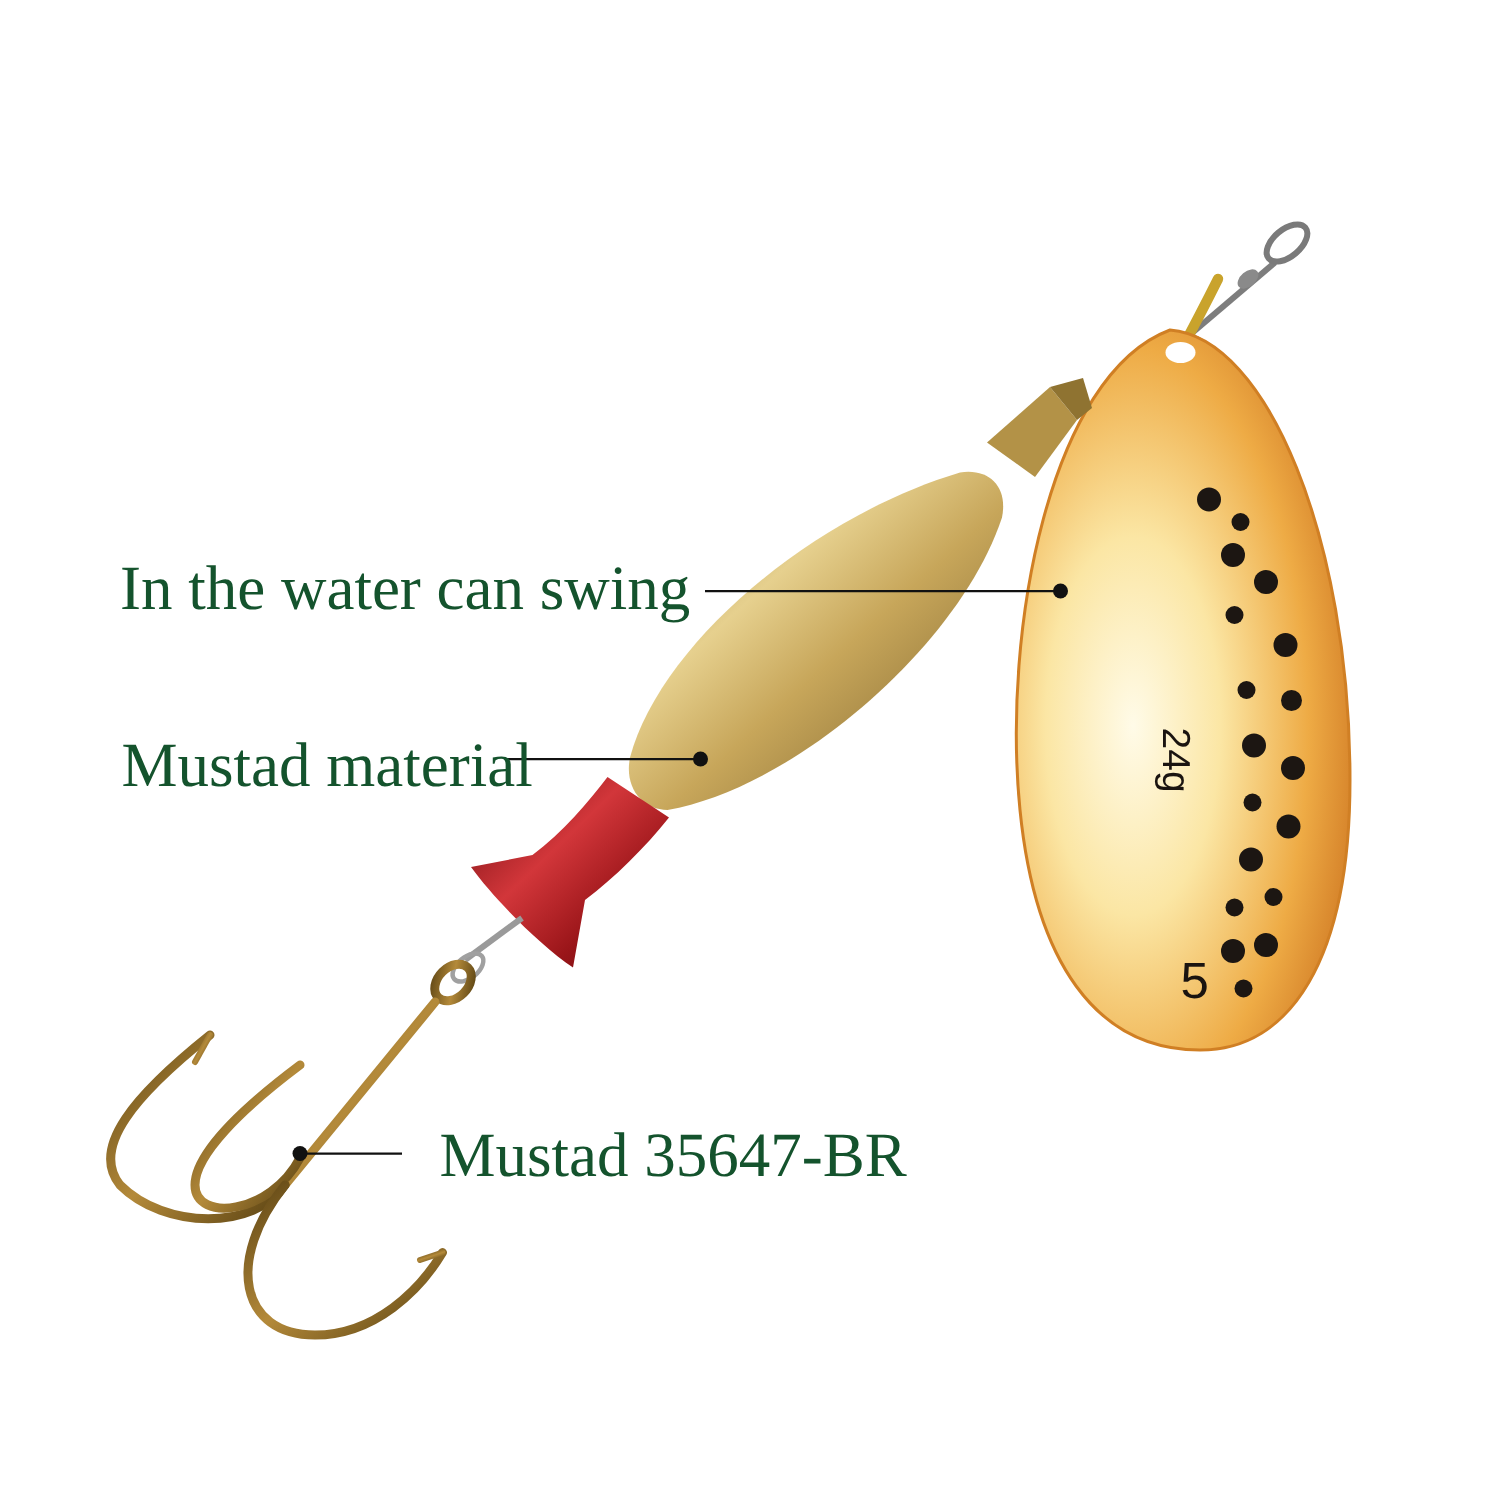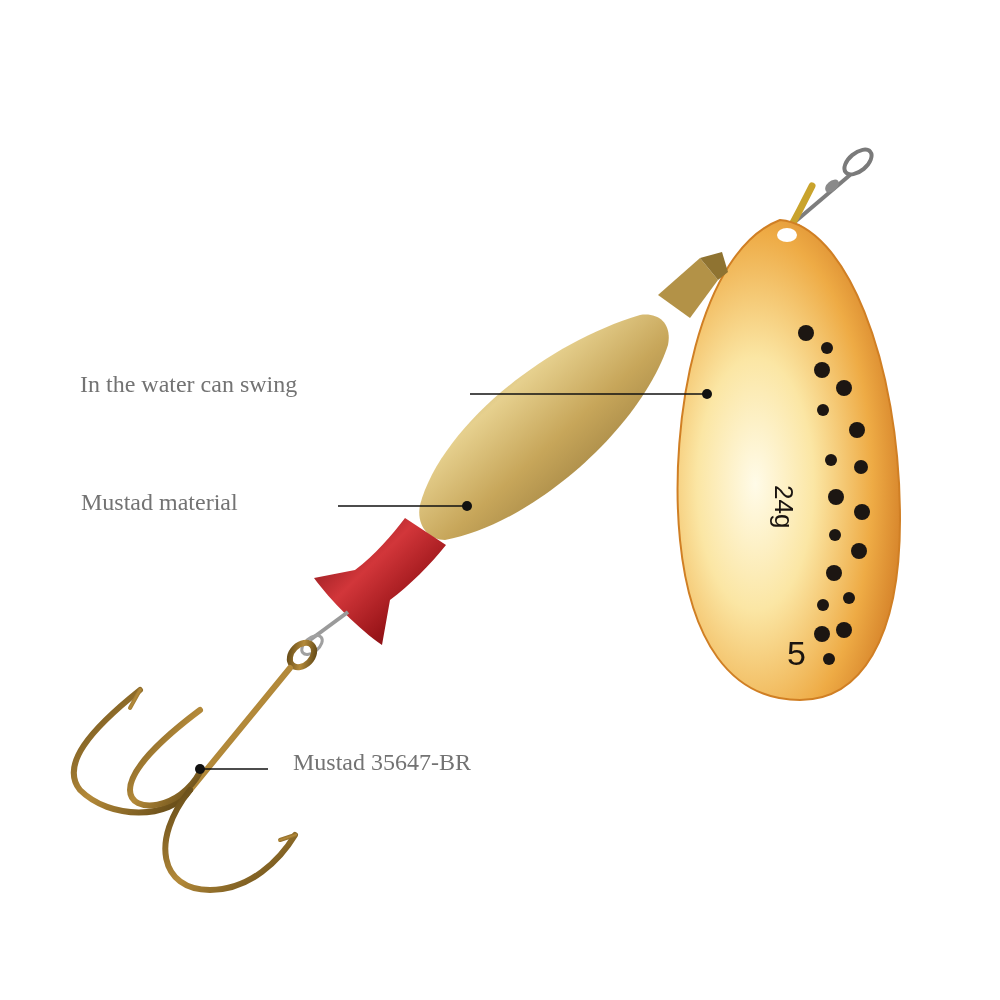--- a/index.html
+++ b/index.html
@@ -1,22 +1,22 @@
 <!DOCTYPE html>
 <html><head>
   <meta charset="utf-8">
   <style>
     html, body { margin: 0; padding: 0; background: #ffffff; }
     body { width: 1000px; height: 1000px; position: relative; overflow: hidden; }
     .stage { position: absolute; left: 0; top: 0; width: 1000px; height: 1000px; }
     .callout-label {
       position: absolute;
       font-family: "Liberation Serif", "DejaVu Serif", serif;
-      font-size: 24px;
-      color: #737373;
+      font-size: 42px;
+      color: #14532d;
       white-space: nowrap;
       line-height: 1;
     }
     #label-swing { left: 80px; top: 372px; }
     #label-brass { left: 81px; top: 490px; }
     #label-hook { left: 293px; top: 750px; text-align: center; }
     svg { position: absolute; left: 0; top: 0; }
     .blade-text { font-family: "Liberation Sans", "DejaVu Sans", sans-serif; fill: #1a1410; }
   </style>
 </head>

